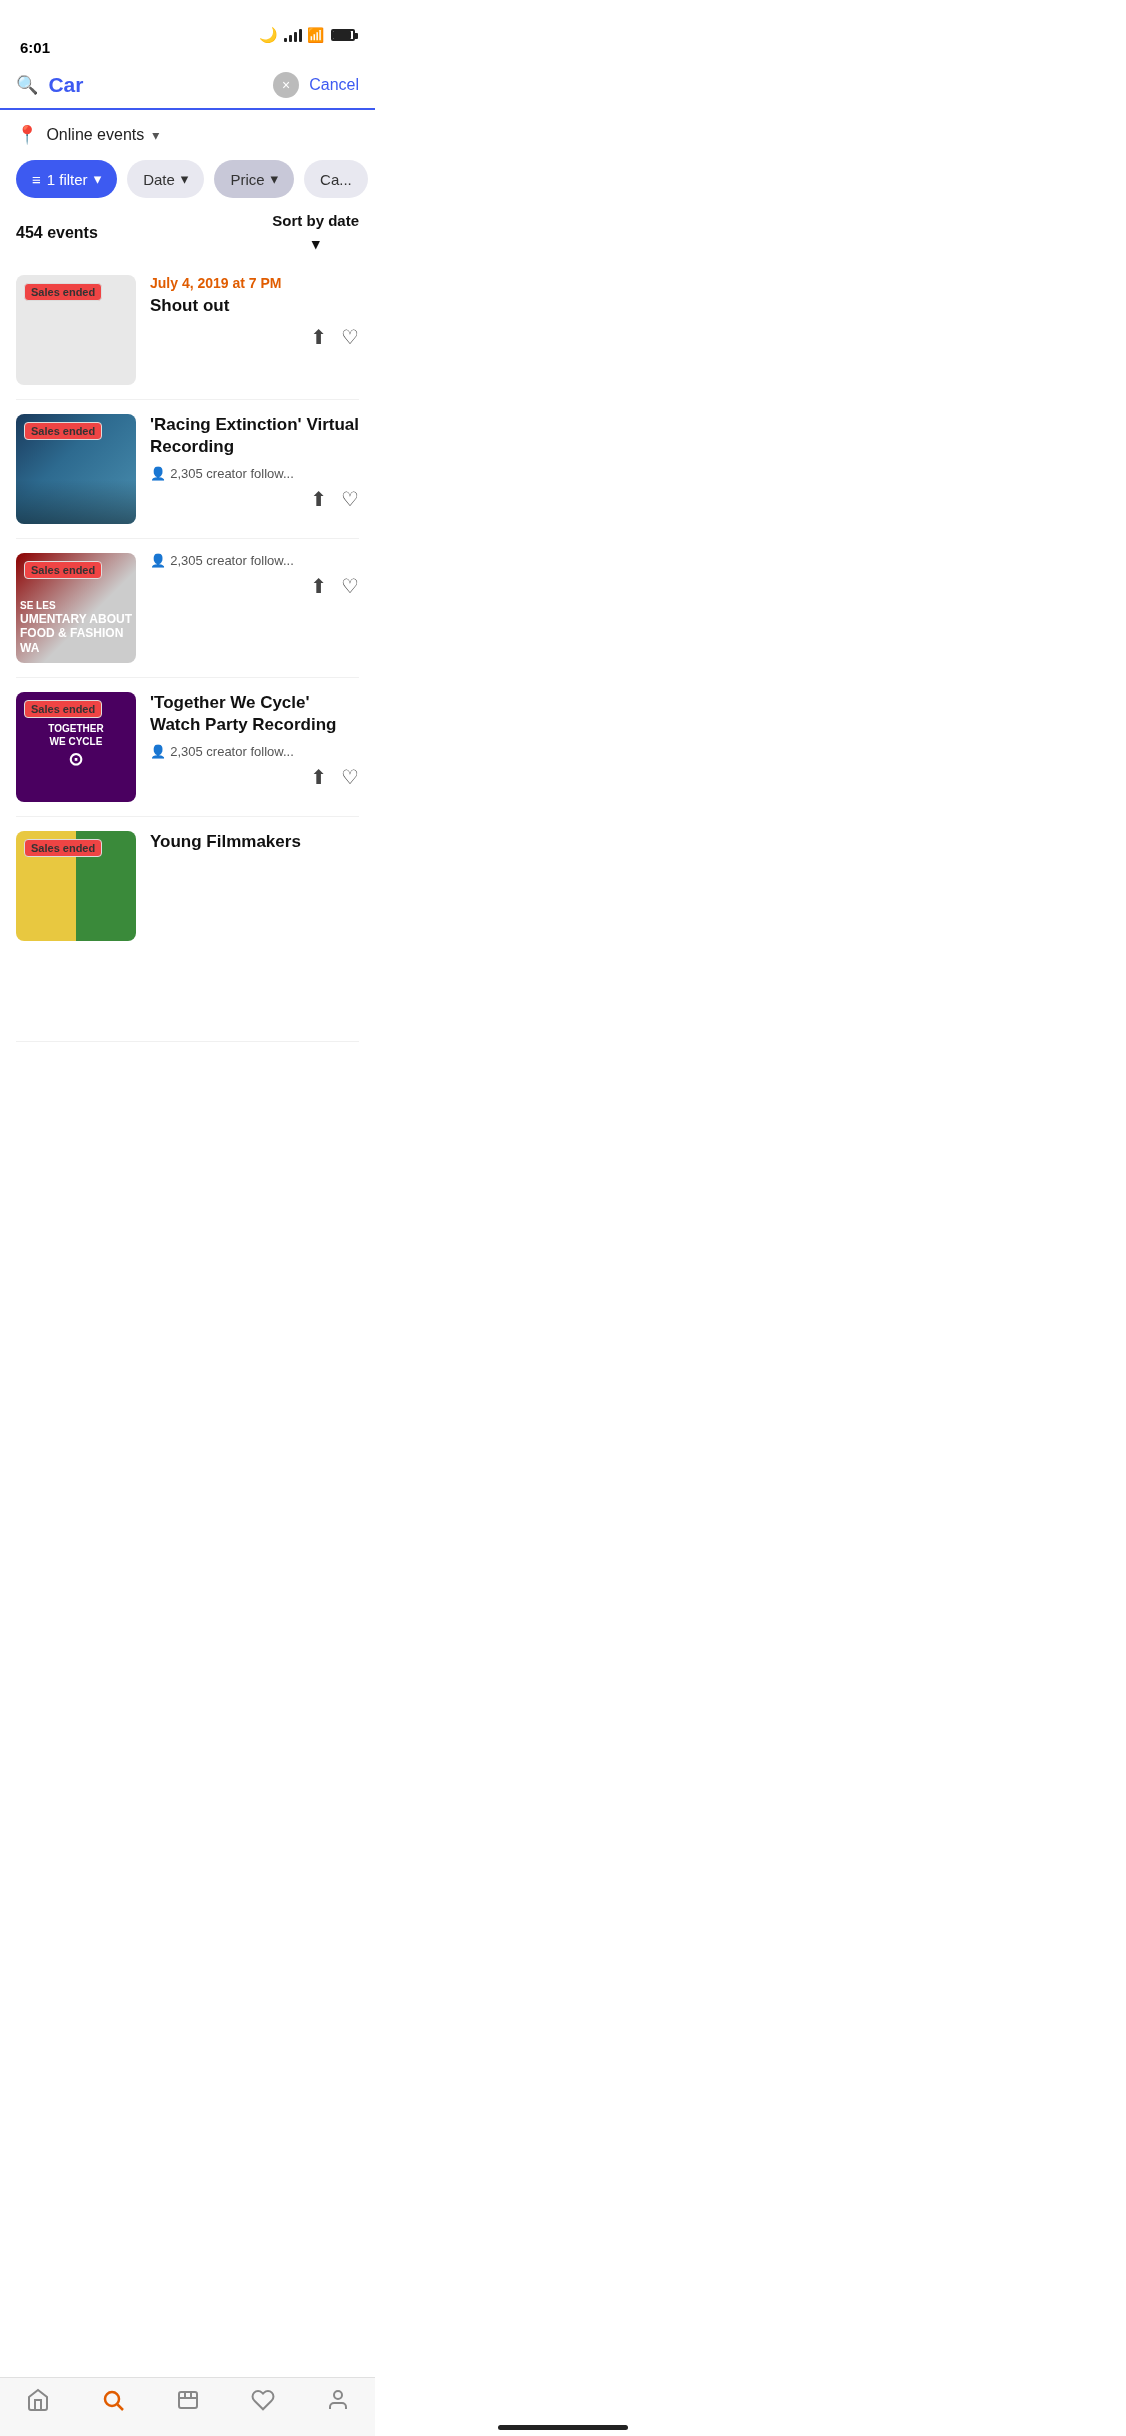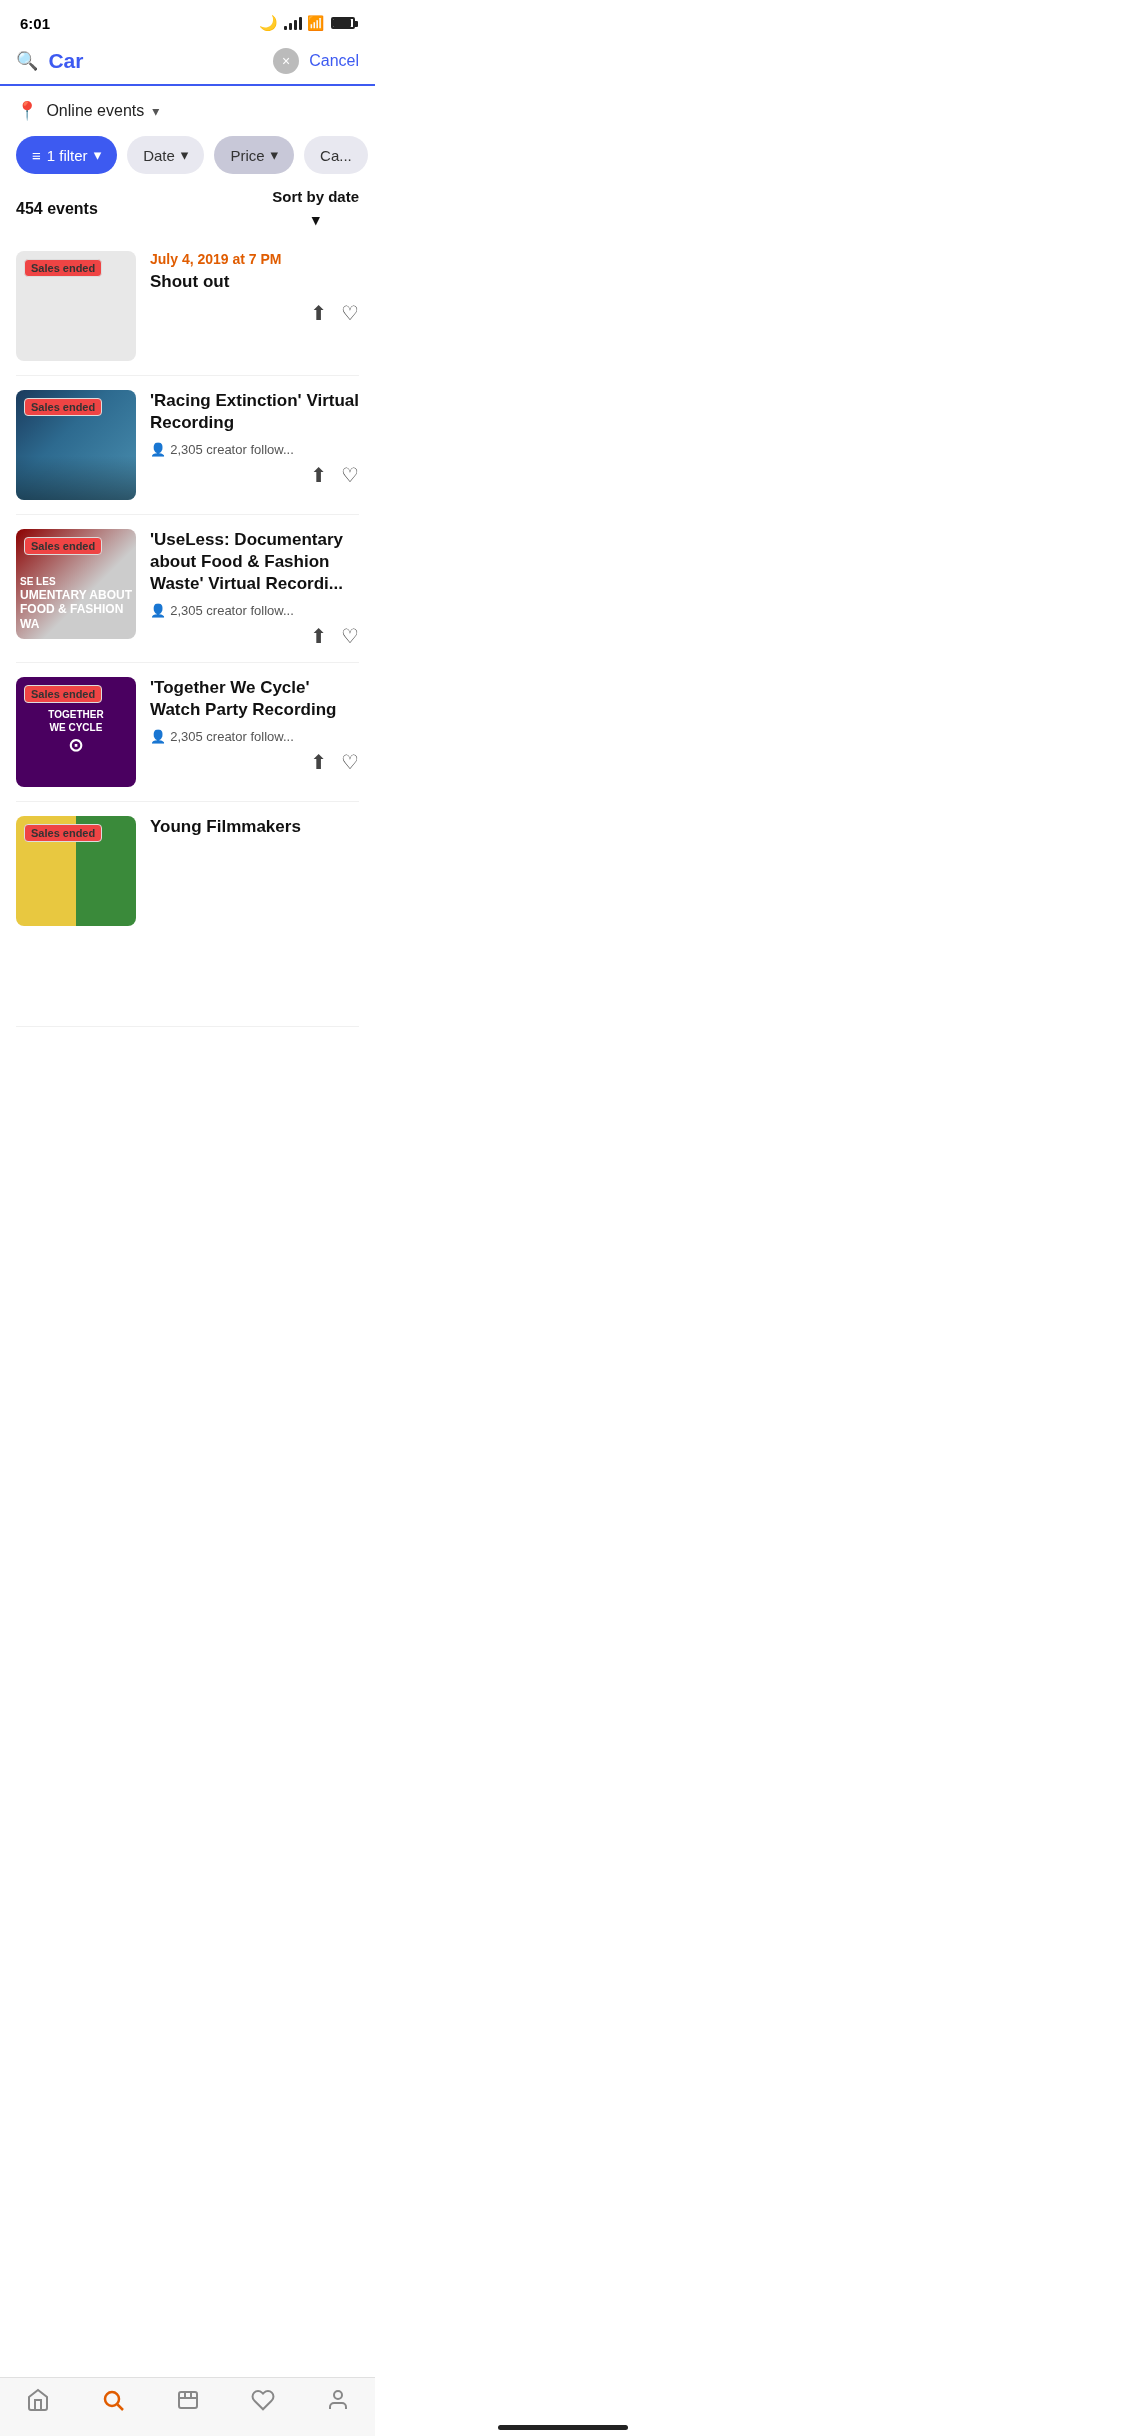--- a/index.html
+++ b/index.html
@@ -16,21 +16,21 @@
 
     
     .status-bar {
       display: flex;
       justify-content: space-between;
       align-items: center;
       padding: 14px 20px 8px;
       font-size: 15px;
       font-weight: 600;
     }
-    .status-time { font-size: 15px; font-weight: 700; }
+    .status-time { font-size: 15px; font-weight: 700; margin-top: 25px; }
     .status-icons { display: flex; align-items: center; gap: 6px; }
 
     
     .search-bar {
       display: flex;
       align-items: center;
       padding: 8px 16px 0;
       gap: 10px;
       border-bottom: 2px solid #3D5AF1;
       padding-bottom: 10px;
@@ -406,21 +406,20 @@
       </div>
     </div>
   </div>
 
   <div class="event-item">
     <div class="event-thumb thumb-useless">
       <div class="sales-badge">Sales ended</div>
       <div class="thumb-text">se Les<br><span style="font-size:12px">UMENTARY ABOUT FOOD &amp; FASHION WA</span></div>
     </div>
     <div class="event-info">
-      <div class="event-title">'UseLess: Documentary about Food &amp; Fashion Waste' Virtual Recordi...</div>
       <div class="event-meta">
         <span>👤</span>
         <span>2,305 creator follow...</span>
       </div>
       <div class="event-actions">
         <span class="action-icon">⬆</span>
         <span class="action-icon">♡</span>
       </div>
     </div>
   </div>

